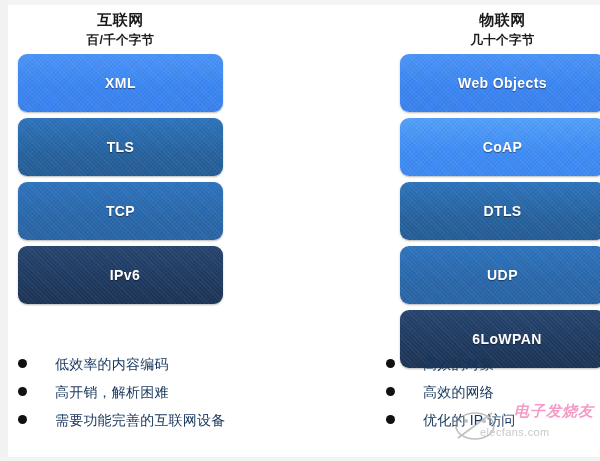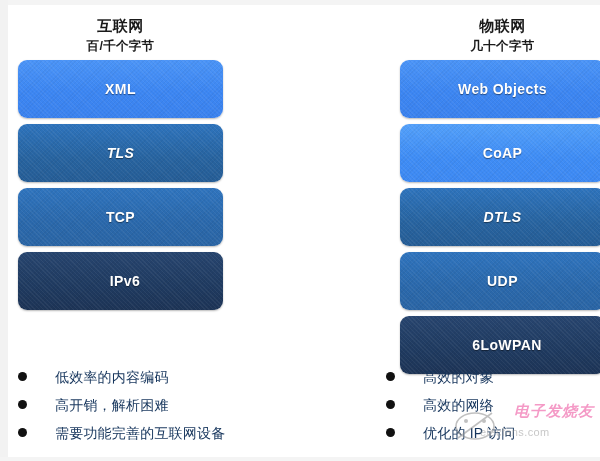--- a/index.html
+++ b/index.html
@@ -44,21 +44,21 @@
   .column {
     position: absolute;
     top: 0;
     width: 205px;
   }
   .column.left  { left: 18px; }
   .column.right { left: 400px; }
 
   .col-header {
     text-align: center;
-    padding-top: 16px;
+    padding-top: 10px;
   }
   .col-title {
     font-size: 15px;
     font-weight: bold;
     color: #1a1a1a;
     letter-spacing: 0.5px;
     line-height: 19px;
   }
   .col-subtitle {
     font-size: 12.5px;
@@ -101,28 +101,28 @@
     z-index: 2;
     color: #ffffff;
     font-size: 14px;
     font-weight: bold;
     letter-spacing: 0.4px;
     text-shadow: 0 1px 1px rgba(0,0,0,0.45);
   }
   
   .tone-1 { background: linear-gradient(180deg, #4b94f7 0%, #3c86f2 55%, #3a82ef 100%); }
   .tone-2 { background: linear-gradient(180deg, #53a0fa 0%, #3e8cf5 60%, #3d89f3 100%); }
-  .tone-3 { background: linear-gradient(180deg, #2e74bd 0%, #27639f 60%, #255d96 100%); font-style: italic; }
+  .tone-3 { background: linear-gradient(180deg, #2e74bd 0%, #27639f 60%, #255d96 100%); }
   .tone-4 { background: linear-gradient(180deg, #2f74be 0%, #2a68ab 60%, #2a65a5 100%); }
   .tone-5 { background: linear-gradient(180deg, #27456f 0%, #1f3a60 60%, #1d3456 100%); padding-left: 9px; }
 
   
   .bullets {
     position: absolute;
-    top: 366px;
+    top: 353px;
     width: 290px;
   }
   .bullets.left  { left: 10px; }
   .bullets.right { left: 378px; }
   .bullet-row {
     display: flex;
     align-items: flex-start;
     height: 28px;
   }
   .bullet-dot {

